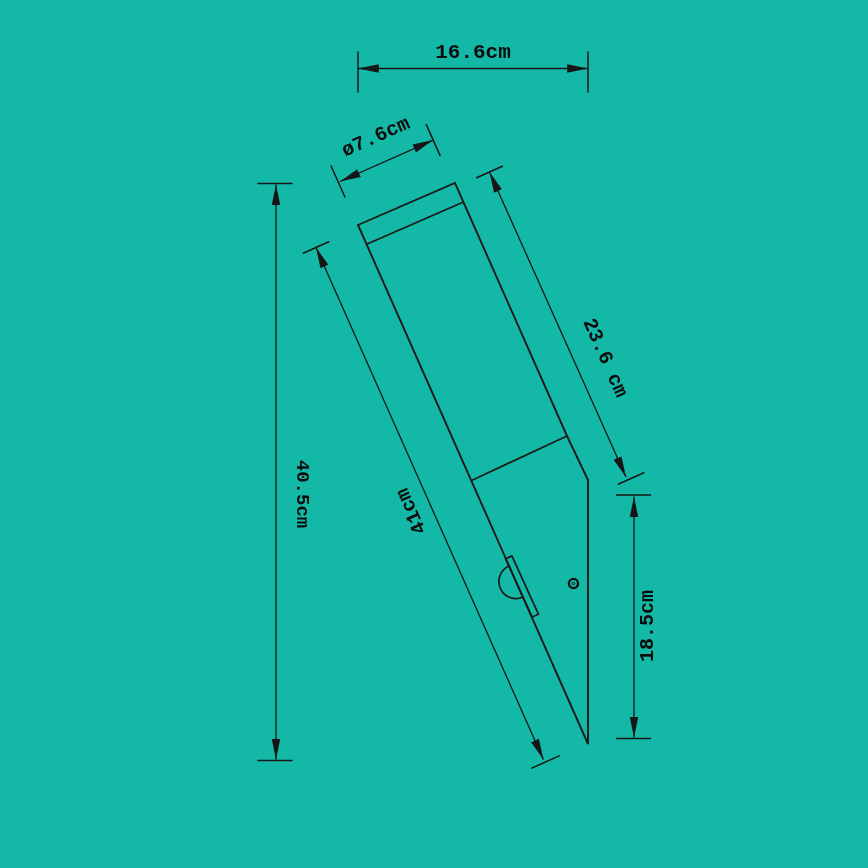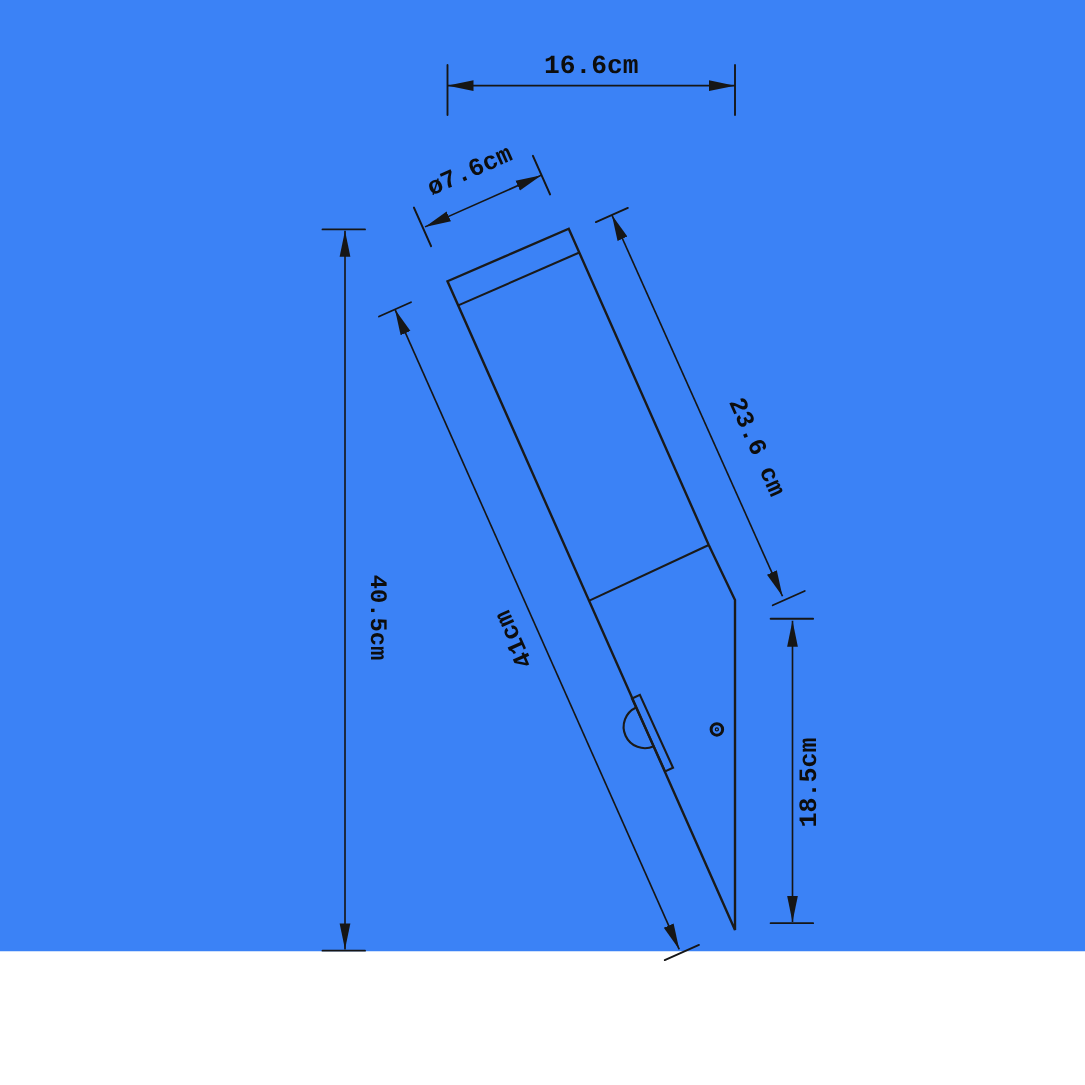--- a/index.html
+++ b/index.html
@@ -6,22 +6,22 @@
     margin: 0;
     padding: 0;
     background: #ffffff;
     width: 868px;
     height: 868px;
     overflow: hidden;
   }
   .canvas {
     position: relative;
     width: 868px;
-    height: 761px;
-    background: #3b82f6;
+    height: 868px;
+    background: #14b8a6;
   }
   svg {
     display: block;
   }
   .outline {
     fill: none;
     stroke: #1a1a1a;
     stroke-width: 1.9;
     stroke-linejoin: miter;
   }

